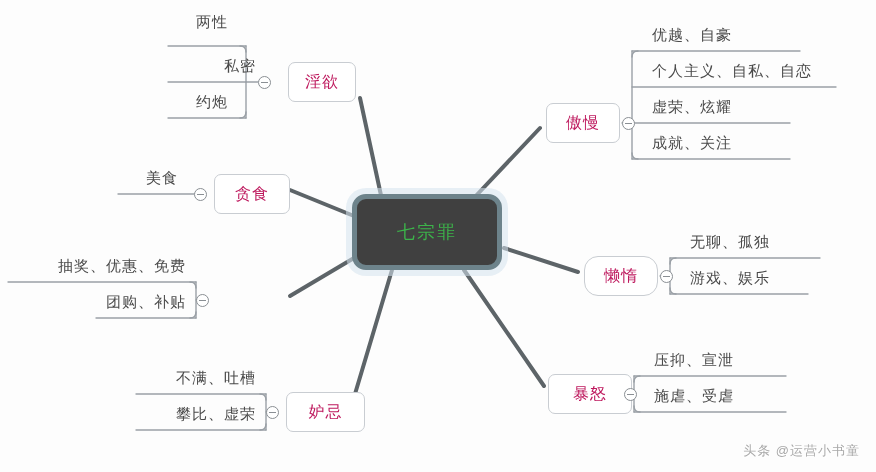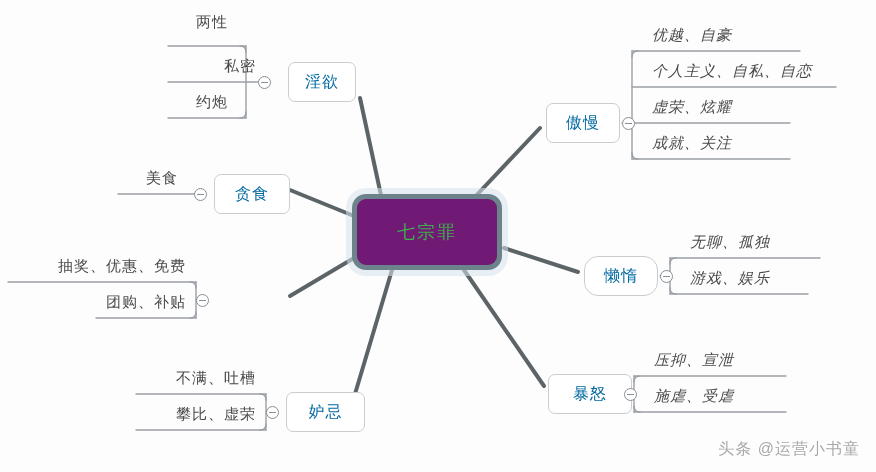--- a/index.html
+++ b/index.html
@@ -27,21 +27,21 @@
     pointer-events: none;
   }
 
   
   .center-node {
     position: absolute;
     left: 352px;
     top: 194px;
     width: 150px;
     height: 76px;
-    background: #701a75;
+    background: #404040;
     border: 5px solid #6d838b;
     border-radius: 14px;
     box-shadow: 0 0 0 6px rgba(214,228,238,0.55);
     display: flex;
     align-items: center;
     justify-content: center;
     box-sizing: border-box;
   }
   .center-node .label {
     color: #3cb44a;
@@ -57,21 +57,21 @@
     border: 1px solid #c9cdd2;
     border-radius: 7px;
     height: 40px;
     display: flex;
     align-items: center;
     justify-content: center;
     box-sizing: border-box;
     padding: 0 10px;
   }
   .branch-node .label {
-    color: #0369a1;
+    color: #be185d;
     font-size: 16px;
     letter-spacing: 1px;
     white-space: nowrap;
   }
 
   
   .toggle {
     position: absolute;
     width: 13px;
     height: 13px;
@@ -92,29 +92,29 @@
 
   
   .leaf {
     position: absolute;
     font-size: 15px;
     color: #4a4a4a;
     white-space: nowrap;
     letter-spacing: 1px;
     line-height: 1;
   }
-  .leaf.right { text-align: right; font-style: italic; }
+  .leaf.right { text-align: right; }
   .leaf.left  { text-align: right; }
 
   
   .watermark {
     position: absolute;
     right: 16px;
     bottom: 12px;
-    font-size: 16px;
+    font-size: 13px;
     color: #9a9a9a;
     letter-spacing: 1px;
     opacity: 0.85;
     text-shadow: 1px 1px 0 rgba(255,255,255,0.9);
   }
 </style>
 </head>
 <body>
 
 <div id="canvas">

